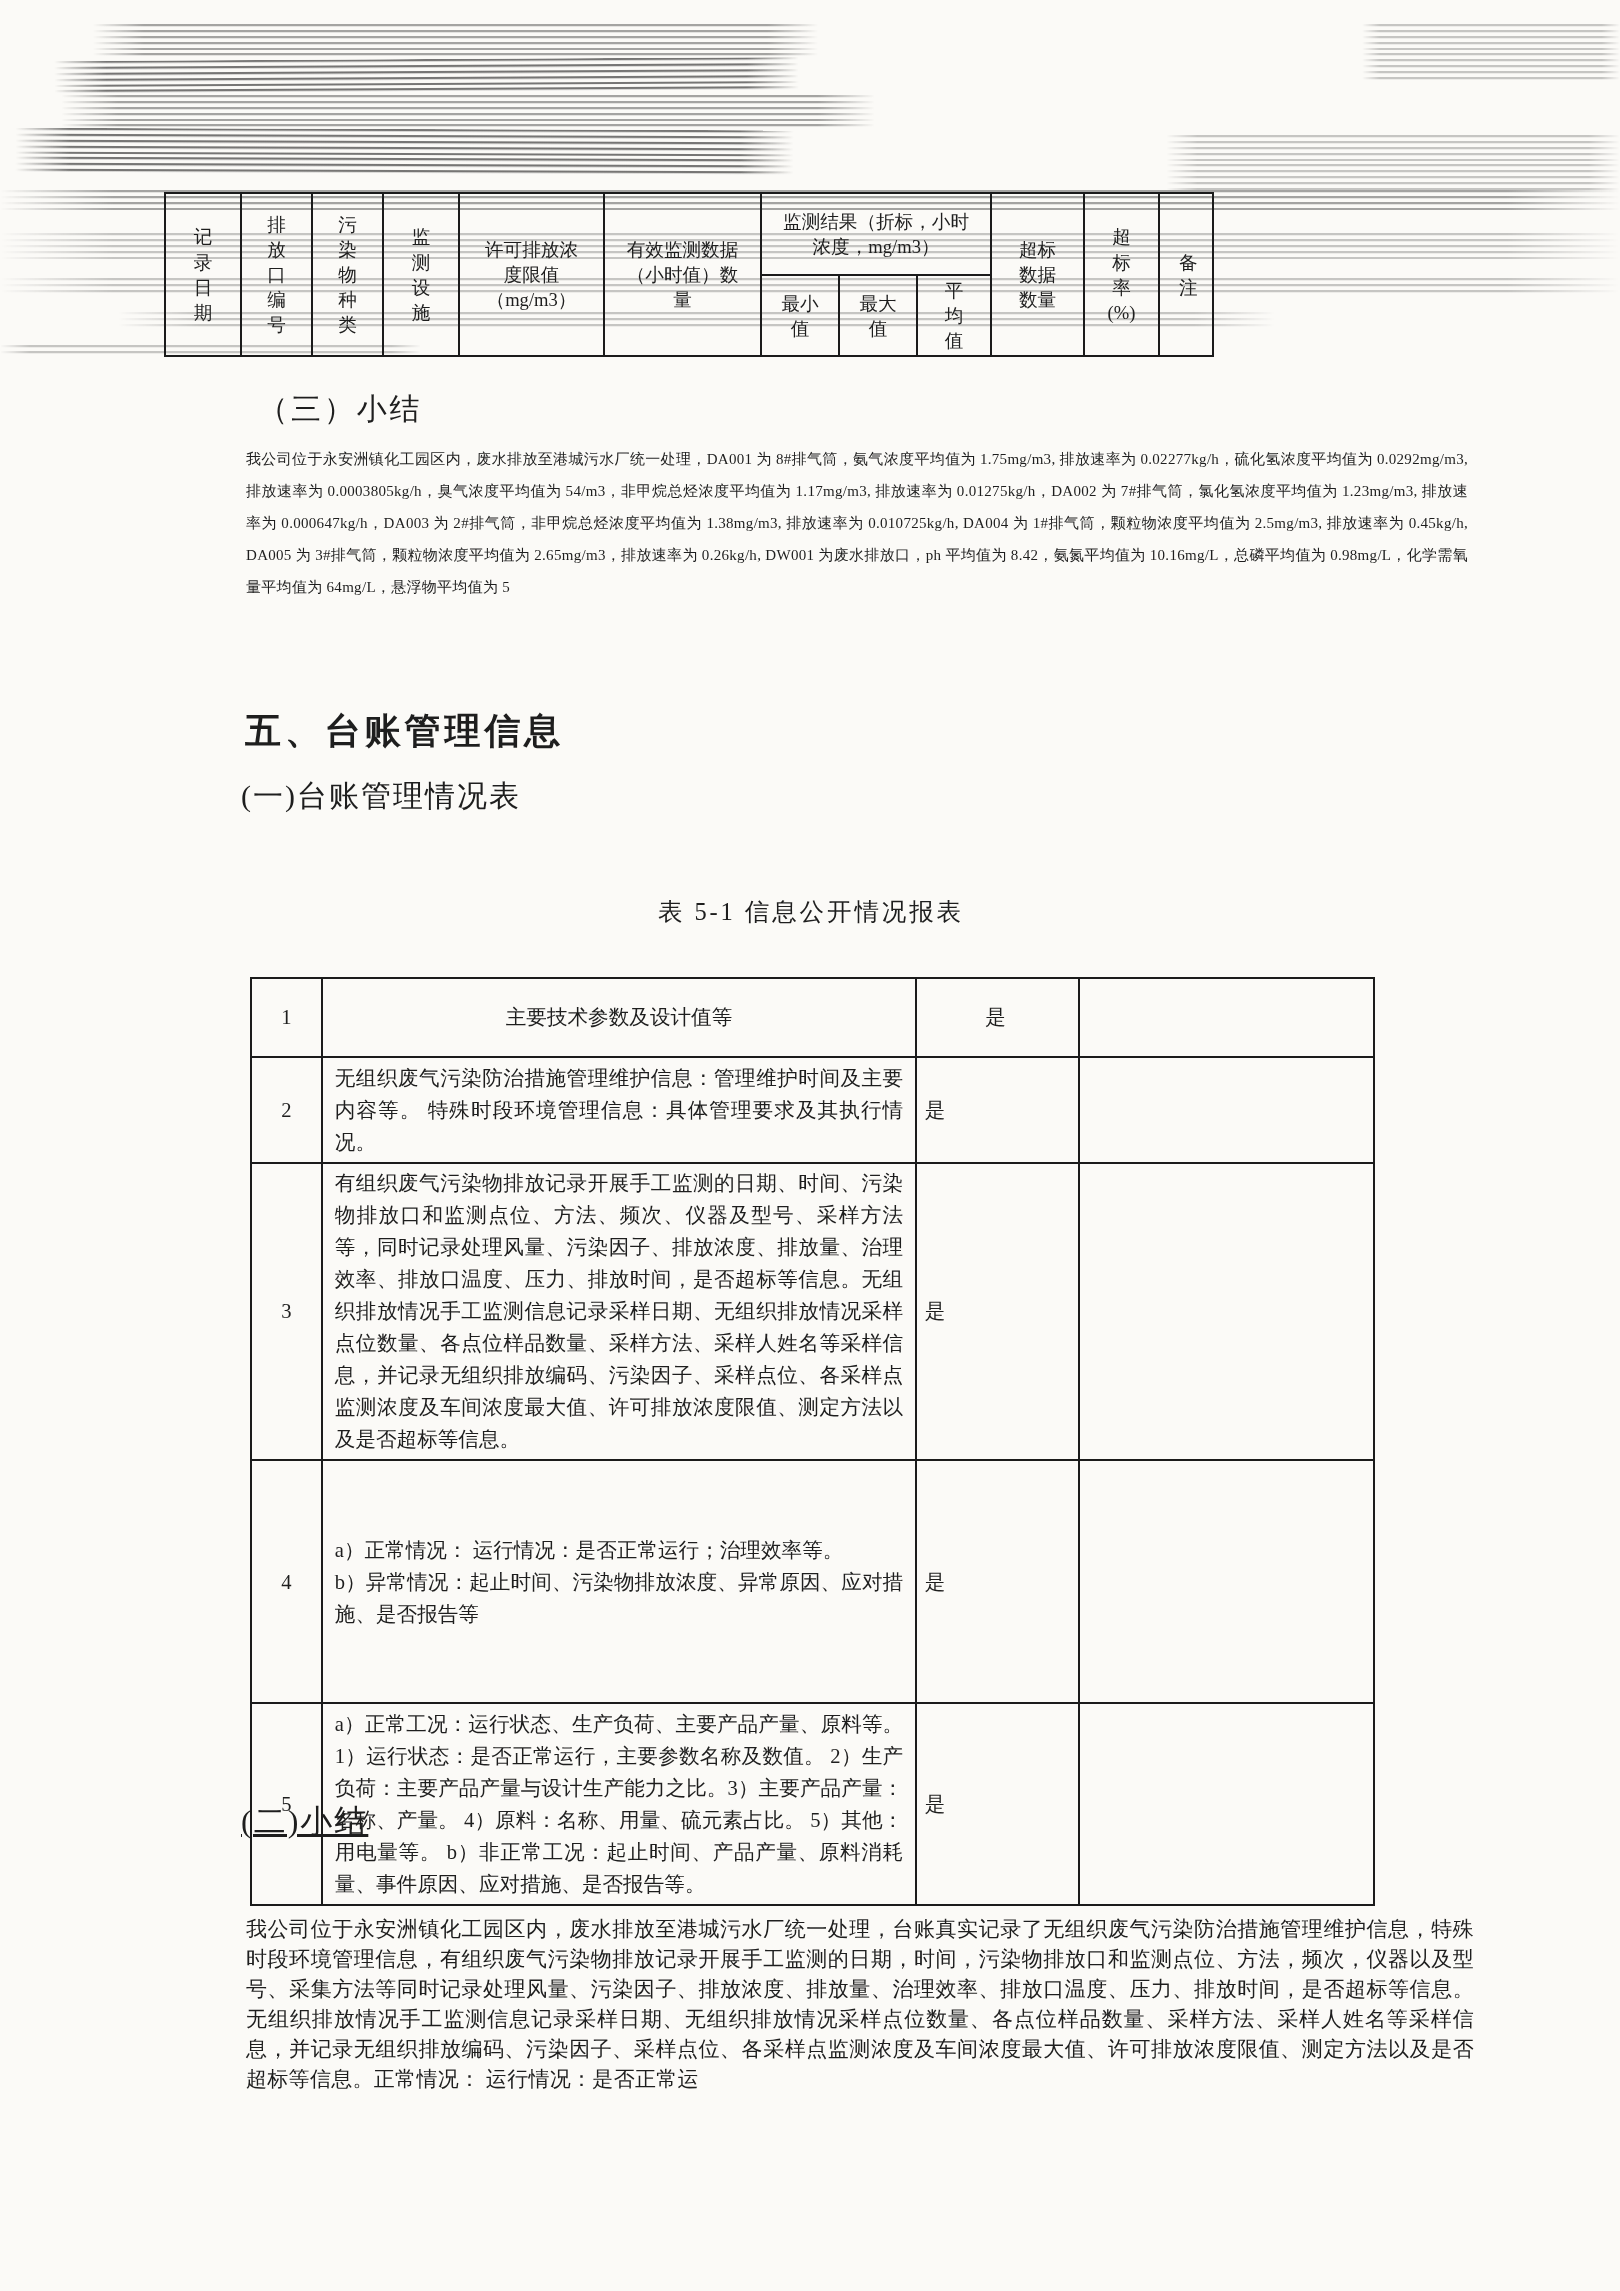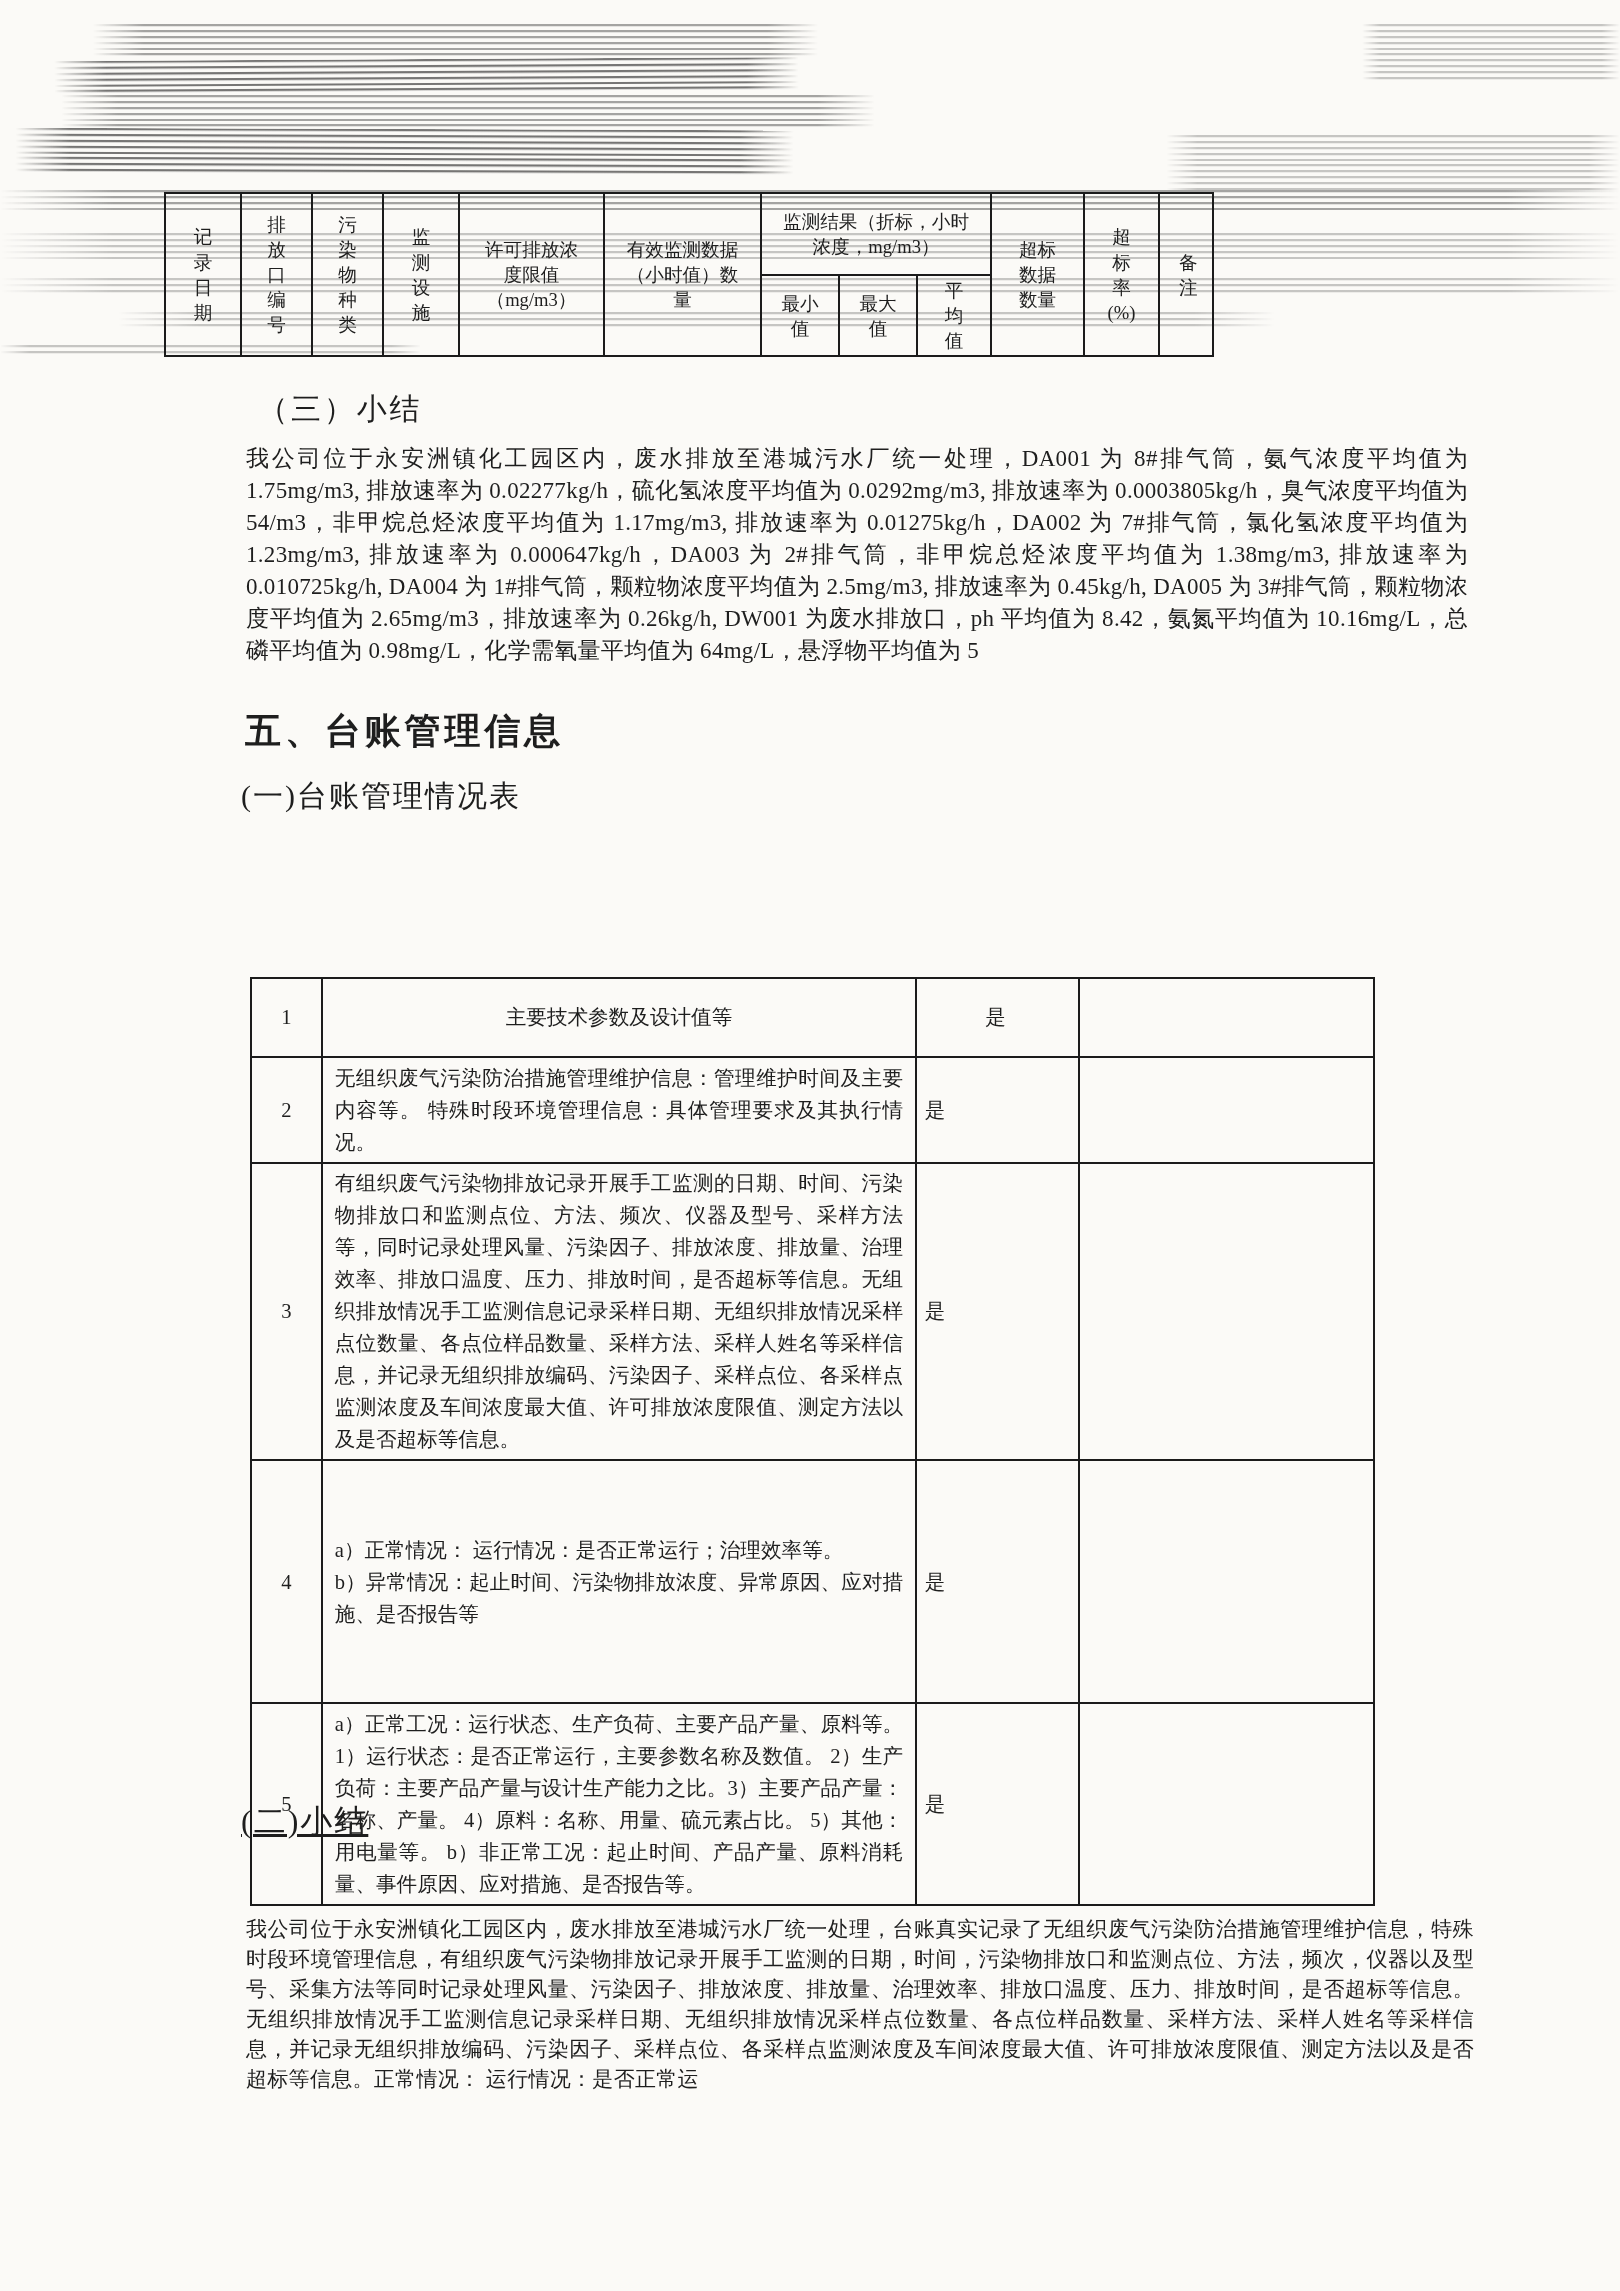--- a/index.html
+++ b/index.html
@@ -29,21 +29,21 @@
   }
   .mon-table td {
     border:2px solid #1b1b1b; text-align:center; vertical-align:middle;
     padding:2px 19px; line-height:1.35; overflow:hidden;
   }
 
   
   .h-sum3 { position:absolute; left:258px; top:365px; font-size:30px; letter-spacing:2.9px;margin-top:24px; }
   .para-1 {
     position:absolute; left:246px; top:443px; width:1222px;
-    font-size:23px; line-height:32px; text-align:justify; letter-spacing:0.3px;
+    font-size:15px; line-height:32px; text-align:justify; letter-spacing:0.3px;
   }
   .h-sec5 {
     position:absolute; left:245px; top:679px; font-size:36px; font-weight:bold;
     letter-spacing:3.9px; font-family:"Liberation Sans","DejaVu Sans",sans-serif;margin-top:28px;
   }
   .h-sec51 { position:absolute; left:241px; top:776px; font-size:30px; letter-spacing:2px; }
   .tbl-caption {
     position:absolute; left:250px; top:895px; width:1122px; text-align:center;
     font-size:24.5px; letter-spacing:2.9px;
   }
@@ -122,20 +122,21 @@
       <td>平均值</td>
     </tr>
   </tbody>
     </table>
 
   <div class="h-sum3">（三）小结</div>
   <div class="para-1">我公司位于永安洲镇化工园区内，废水排放至港城污水厂统一处理，DA001 为 8#排气筒，氨气浓度平均值为 1.75mg/m3, 排放速率为 0.02277kg/h，硫化氢浓度平均值为 0.0292mg/m3, 排放速率为 0.0003805kg/h，臭气浓度平均值为 54/m3，非甲烷总烃浓度平均值为 1.17mg/m3, 排放速率为 0.01275kg/h，DA002 为 7#排气筒，氯化氢浓度平均值为 1.23mg/m3, 排放速率为 0.000647kg/h，DA003 为 2#排气筒，非甲烷总烃浓度平均值为 1.38mg/m3, 排放速率为 0.010725kg/h, DA004 为 1#排气筒，颗粒物浓度平均值为 2.5mg/m3, 排放速率为 0.45kg/h, DA005 为 3#排气筒，颗粒物浓度平均值为 2.65mg/m3，排放速率为 0.26kg/h, DW001 为废水排放口，ph 平均值为 8.42，氨氮平均值为 10.16mg/L，总磷平均值为 0.98mg/L，化学需氧量平均值为 64mg/L，悬浮物平均值为 5</div>
 
   <div class="h-sec5">五、台账管理信息</div>
   <div class="h-sec51">(一)台账管理情况表</div>
+  <div class="tbl-caption">表 5-1 信息公开情况报表</div>
 
   <table class="ledger">
     <colgroup>
       <col style="width:71px">
         <col style="width:594px">
         <col style="width:163px">
         <col style="width:295px">
     </colgroup>
     <tbody>
     <tr>

